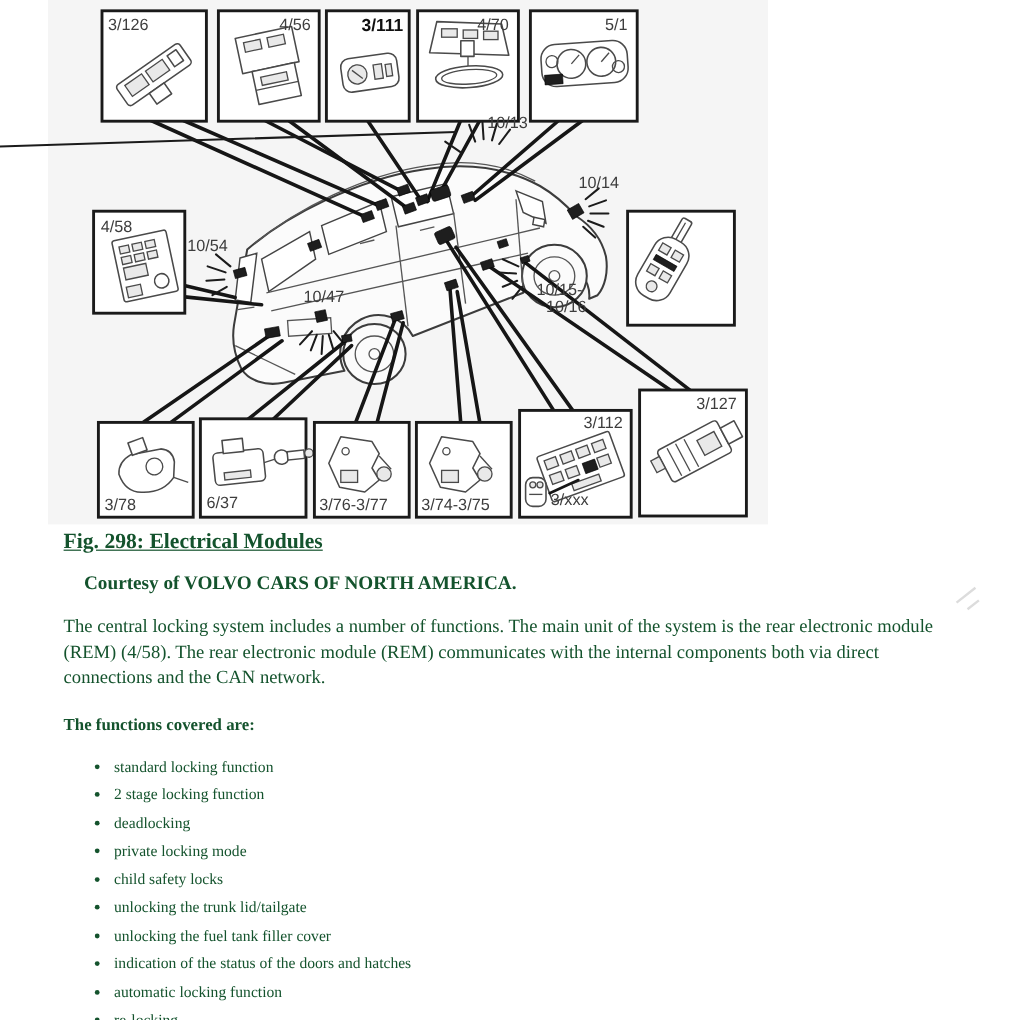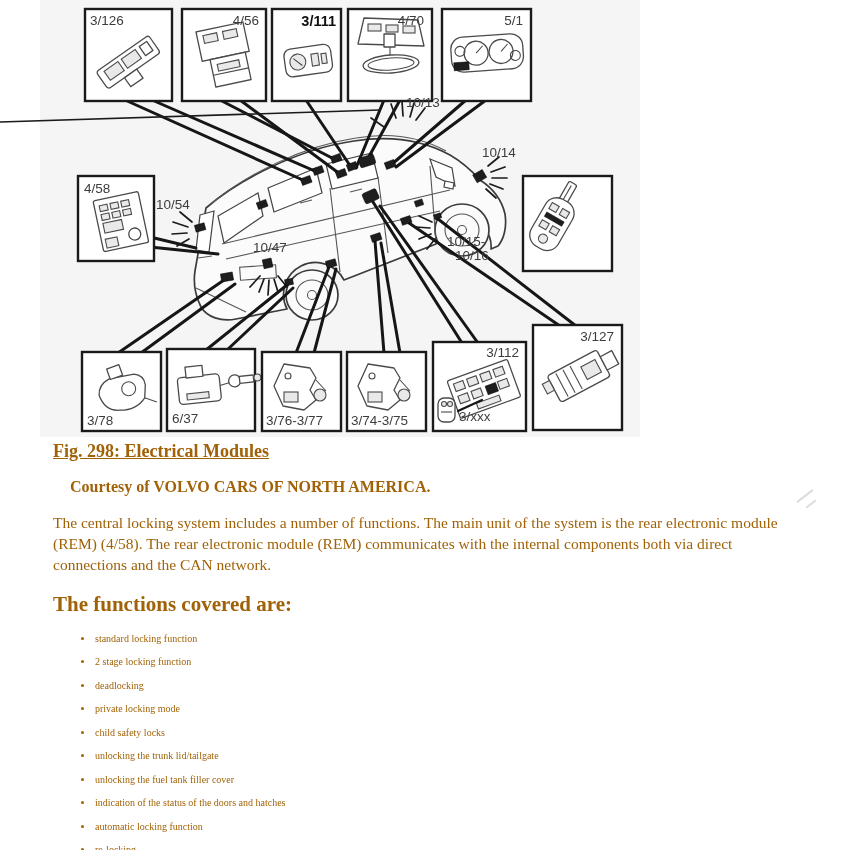--- a/index.html
+++ b/index.html
@@ -1,26 +1,26 @@
 <!DOCTYPE html>
 <html><head>
 <meta charset="utf-8">
 <style>
   html,body{margin:0;padding:0;background:#ffffff;}
   .page{position:relative;width:850px;height:850px;background:#ffffff;overflow:hidden;
-        font-family:"Liberation Serif", serif;color:#a16207;}
+        font-family:"Liberation Serif", serif;color:#14532d;}
   .figure-svg{position:absolute;left:0;top:0;}
   .text-wrap{position:absolute;left:53px;top:443px;width:733px;}
   .fig-title{font-size:18px;font-weight:bold;line-height:17.5px;margin:0;
              text-decoration:underline;}
   .courtesy{font-size:16px;font-weight:bold;line-height:17.5px;margin:17px;}
   .intro{font-size:15.5px;line-height:21px;margin:16px 0 0 0;}
-  .functions-heading{font-size:21px;font-weight:bold;line-height:17.5px;margin:21px 0 0 0;}
+  .functions-heading{font-size:14px;font-weight:bold;line-height:17.5px;margin:21px 0 0 0;}
   ul.functions{margin:13px 0 0 0;padding:0 0 0 41px;list-style:disc;}
-  ul.functions li{font-size:10px;line-height:23.5px;padding-left:1px;}
+  ul.functions li{font-size:13px;line-height:23.5px;padding-left:1px;}
   .artifact{position:absolute;left:742px;top:48px;width:24px;height:18px;pointer-events:none;}
   .artifact i{position:absolute;display:block;border-top:2.5px solid #dcdcdc;}
   .artifact i.a1{width:20px;left:0;top:4px;transform:rotate(-38deg);}
   .artifact i.a2{width:12px;left:10px;top:12px;transform:rotate(-38deg);}
 
   
   .box{fill:#ffffff;stroke:#1a1a1a;stroke-width:2.4px;}
   .lbl{font-family:"Liberation Sans", sans-serif;font-size:13.5px;fill:#3d3d3d;}
   .lbl-b{font-family:"Liberation Sans", sans-serif;font-size:14.5px;font-weight:bold;fill:#101010;}
   .lead{stroke:#161616;stroke-width:3px;fill:none;stroke-linecap:round;}

